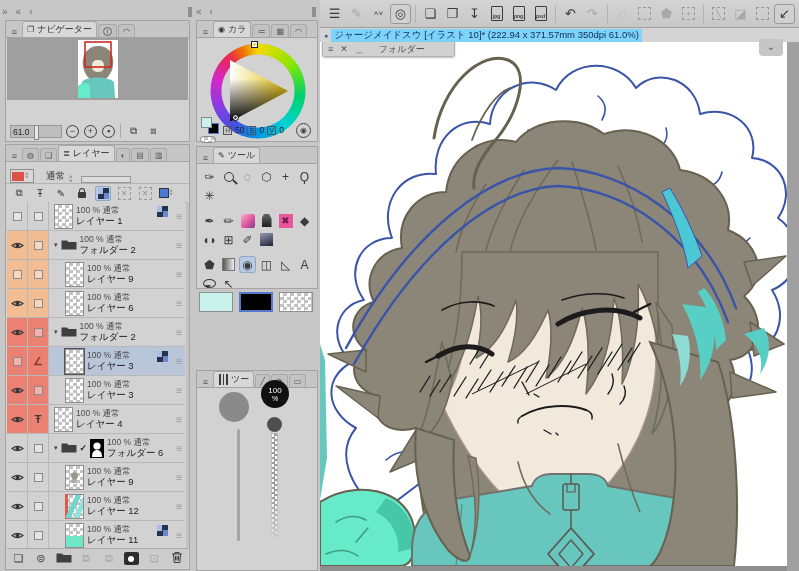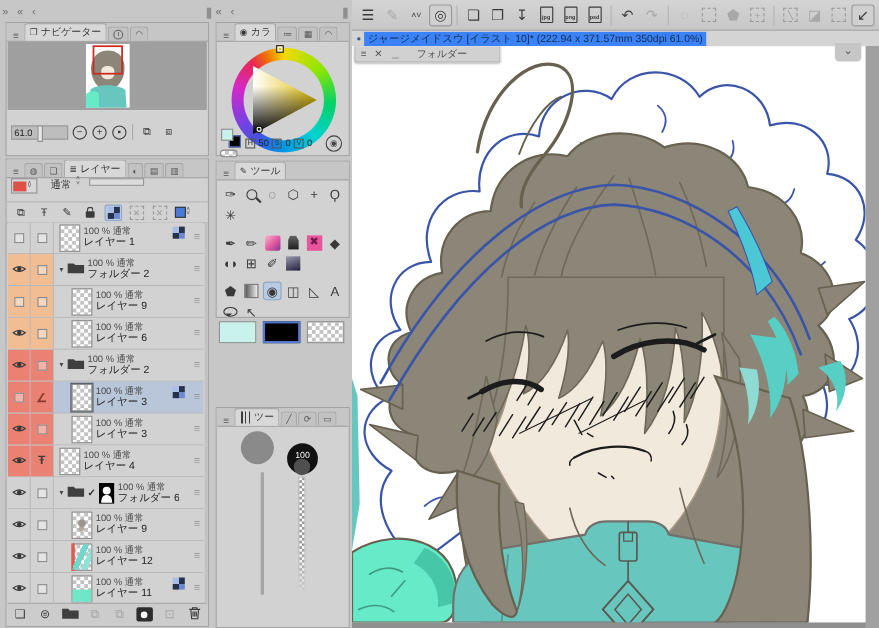--- a/index.html
+++ b/index.html
@@ -10,29 +10,29 @@
 .grip{width:4px;height:10px;background:#8f8f8f;margin-left:auto}
 
 .tabs{display:flex;align-items:flex-end;height:17px;border-bottom:1px solid #a3a3a3;background:#c6c6c6;padding:0 2px;gap:1px}
 .tabmenu{width:13px;font-size:9px;color:#555;text-align:center}
 .tab{height:13px;padding:0 4px;border:1px solid #a8a8a8;border-bottom:none;background:#c2c2c2;font-size:9px;color:#555;display:flex;align-items:center;gap:3px;border-radius:3px 3px 0 0;white-space:nowrap;overflow:hidden}
 .tab.act{background:#d8d8d8;height:16px;color:#333}
 .tabico{font-size:8px}
 .circi{width:9px;height:9px;border:1px solid #666;border-radius:50%;font-size:7px;line-height:8px;text-align:center}
 
 .navthumb{position:absolute;left:1px;right:1px;top:17px;height:62px;background:#9f9f9f;display:flex;align-items:center;justify-content:center}
-.navctrl{position:absolute;left:1px;right:1px;top:79px;bottom:1px;padding:2px 3px;display:flex;flex-direction:column;justify-content:center}
+.navctrl{position:absolute;left:1px;right:1px;top:79px;bottom:1px;padding:2px 3px;display:flex;flex-direction:column;justify-content:flex-end}
 .nrow{display:flex;align-items:center;gap:4px}
 .nslider{width:52px;height:13px;background:#bdbdbd;border:1px solid #979797;font-size:8.5px;color:#222;padding-left:2px;position:relative;line-height:12px}
 .nslider::after{content:"";position:absolute;left:45%;top:-1px;width:3px;height:13px;background:#e8e8e8;border:1px solid #888}
 .navbtn{min-width:15px;height:14px;display:flex;align-items:center;justify-content:center;font-size:10px;color:#3c3c3c}
 .navbtn.circ{width:13px;min-width:13px;height:13px;border:1.2px solid #3c3c3c;border-radius:50%;font-size:9px}
 .nsep{width:1px;height:14px;background:#aaa}
 
-.blendrow{display:flex;align-items:flex-start;gap:4px;height:22px;padding:0 4px;border-bottom:1px solid #b5b5b5}
+.blendrow{display:flex;align-items:flex-end;gap:4px;height:22px;padding:0 4px;border-bottom:1px solid #b5b5b5}
 .lcolorbox{width:24px;height:14px;border:1px solid #8f8f8f;background:#d8d8d8;display:flex;align-items:center;padding:1px;gap:1px}
 .lcolorbox .sw{width:12px;height:9px}
 .stepper{font-size:6px;line-height:3.5px;color:#555;display:flex;flex-direction:column}
 .blendname{font-size:9.5px;color:#333;margin-left:8px}
 .btrack{width:50px;height:7px;border:1px solid #979797;background:#dcdcdc;margin-left:4px}
 .iconrow{display:flex;align-items:center;gap:5px;height:19px;padding:0 5px;border-bottom:1px solid #a8a8a8}
 .hicon{min-width:16px;height:15px;display:flex;align-items:center;justify-content:center;font-size:10px;color:#3c3c3c;border-radius:2px}
 .hicon.on{background:#b9cbe3;border:1px solid #8fa6c6}
 .hicon.dis{color:#a2a2a2}
 #lrows{position:absolute;left:1px;right:4px;top:57px;bottom:21px;overflow:hidden}
@@ -95,21 +95,21 @@
 .i-grad{width:13px;height:13px;border:1px solid #777;background:linear-gradient(90deg,#555,#eee)}
 .i-balloon{position:relative;width:13px;height:9px;border:1.6px solid #3a3a3a;border-radius:50%}
 .i-balloon::after{content:"";position:absolute;left:1px;bottom:-4px;border:3px solid transparent;border-top-color:#3a3a3a}
 
 #bigsw{position:absolute;left:197px;top:292px;width:121px;display:flex;gap:6px;padding:0 2px}
 .bsw{width:34px;height:20px;border:1px solid #909090}
 .bsw.selbd{border:2px solid #5577cc}
 
 .i-sliders{width:10px;height:11px;background:linear-gradient(90deg,transparent 1px,#3c3c3c 1px 2.5px,transparent 2.5px 4.5px,#3c3c3c 4.5px 6px,transparent 6px 8px,#3c3c3c 8px 9.5px,transparent 9.5px)}
 #sizecirc{position:absolute;left:22px;top:21px;width:30px;height:30px;border-radius:50%;background:#8a8a8a}
-#opacirc{position:absolute;left:64px;top:32px;width:28px;height:28px;border-radius:50%;background:#111;color:#fff;display:flex;flex-direction:column;align-items:center;justify-content:center;line-height:1}
+#opacirc{position:absolute;left:64px;top:9px;width:28px;height:28px;border-radius:50%;background:#111;color:#fff;display:flex;flex-direction:column;align-items:center;justify-content:center;line-height:1}
 #opacirc .v{font-size:8px}#opacirc .u{font-size:7px}
 #strack1{position:absolute;left:40px;top:58px;width:3px;height:112px;background:#a5a5a5;border-radius:2px}
 #strack2{position:absolute;left:74px;top:62px;width:7px;height:104px;border:1px solid #bbb;background:repeating-conic-gradient(#9a9a9a 0 25%,#fff 0 50%);background-size:5px 5px;-webkit-mask:linear-gradient(#000 60%,rgba(0,0,0,.15));mask:linear-gradient(#000 60%,rgba(0,0,0,.15))}
 #sknob2{position:absolute;left:70px;top:46px;width:15px;height:15px;border-radius:50%;background:#4f4f4f}
 
 #toolbar{position:absolute;left:320px;top:0;width:479px;height:28px;background:linear-gradient(#d4d4d4,#c7c7c7);border-bottom:1px solid #9e9e9e;display:flex;align-items:center;padding:0 4px;gap:1px}
 .titem{min-width:21px;height:20px;display:flex;align-items:center;justify-content:center;font-size:13px;color:#3a3a3a}
 .titem.small{font-size:8px;flex-direction:column;line-height:4px}
 .titem.dis{color:#a8a8a8}
 .titem.box{border:1px solid #999;border-radius:3px;background:#d0d0d0}
@@ -117,21 +117,21 @@
 .fileic{width:12px;height:15px;border:1.2px solid currentColor;border-radius:1px;font-size:5px;font-weight:bold;display:flex;align-items:flex-end;justify-content:center;padding-bottom:1px}
 .i-dash{width:13px;height:13px;border:1px dashed #9a9a9a;font-size:8px;line-height:11px;text-align:center;color:#9a9a9a}
 .i-lock{width:8px;height:6px;background:#3c3c3c;border-radius:1px;position:relative;margin-top:4px}
 .i-lock::before{content:"";position:absolute;top:-4px;left:1px;width:4px;height:4px;border:1.3px solid #3c3c3c;border-bottom:none;border-radius:3px 3px 0 0}
 .i-bluesq{width:10px;height:10px;background:#4a79d8;border:1px solid #333}
 .i-mask{width:15px;height:13px;background:#2d2d2d;border-radius:2px;position:relative}
 .i-mask::after{content:"";position:absolute;left:4.5px;top:3.5px;width:6px;height:6px;border-radius:50%;background:#fff}
 #rcollapse{position:absolute;right:1px;top:28px;font-size:11px;color:#555}
 #titlebar{position:absolute;left:320px;top:28px;width:479px;height:14px;background:#d4d4d4;font-size:9.5px;display:flex;align-items:center;padding-left:4px;gap:3px}
 #titlebar .bullet{color:#3c5a8c;font-size:7px}
-#titlebar .hl{background:#3b82f6;color:#0f2d52;padding: 0 3px;white-space:nowrap;overflow:hidden}
+#titlebar .hl{background:#7dd3fc;color:#0f2d52;padding: 0 3px;white-space:nowrap;overflow:hidden}
 
 #canvasarea{position:absolute;left:320px;top:42px;width:479px;height:529px;background:#a5a5a5}
 #artwork{position:absolute;left:0;top:0;background:#fff}
 #rightstrip{position:absolute;right:0;top:0;bottom:0;width:12px;background:#a0a0a0}
 #bottomstrip{position:absolute;left:0;bottom:0;width:467px;height:5px;background:#8f8f8f}
 #cvchev{position:absolute;right:16px;top:-3px;width:24px;height:17px;background:#c6c6c6;border-radius:0 0 4px 4px;text-align:center;font-size:10px;color:#555;line-height:15px}
 #subview{position:absolute;left:2px;top:0;width:133px;height:15px;background:rgba(208,208,208,.97);border:1px solid #b0b0b0;border-top:none;border-radius:0 0 3px 3px;box-shadow:0 1px 2px rgba(0,0,0,.25);display:flex;align-items:center;gap:7px;padding:0 5px;font-size:9px;color:#555}
 #subview .t{margin-left:8px;color:#4a4a4a}
 </style>
 </head>

